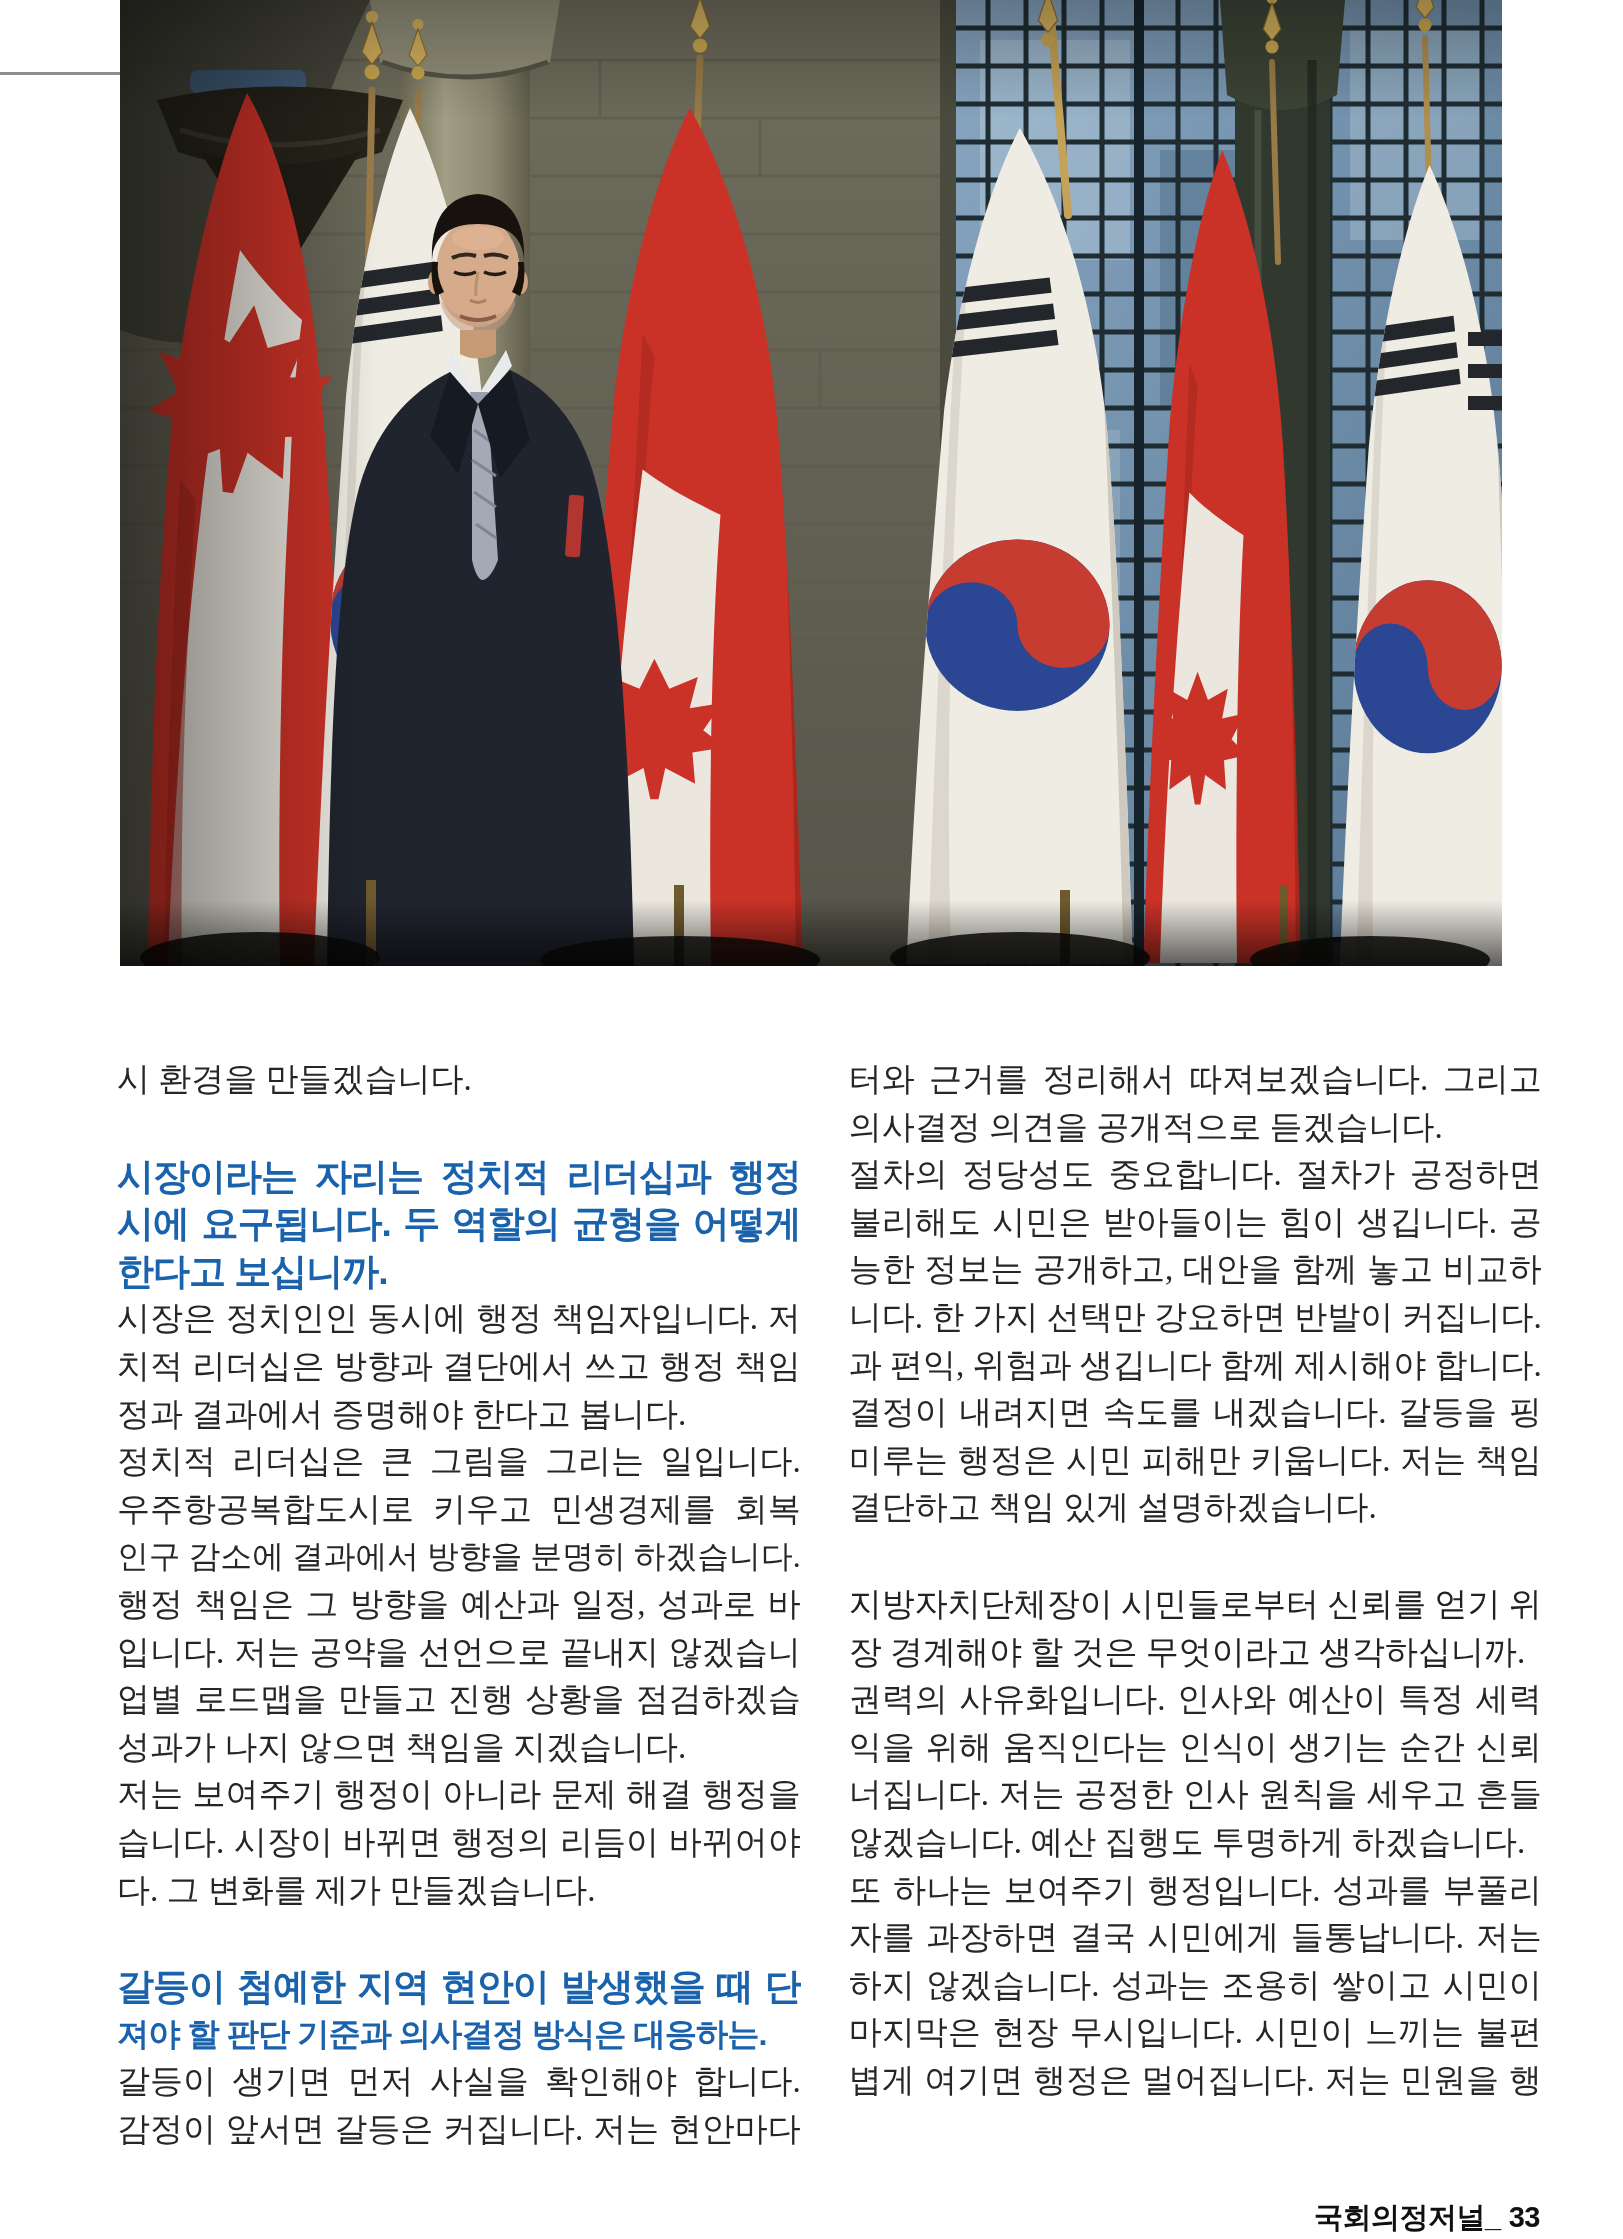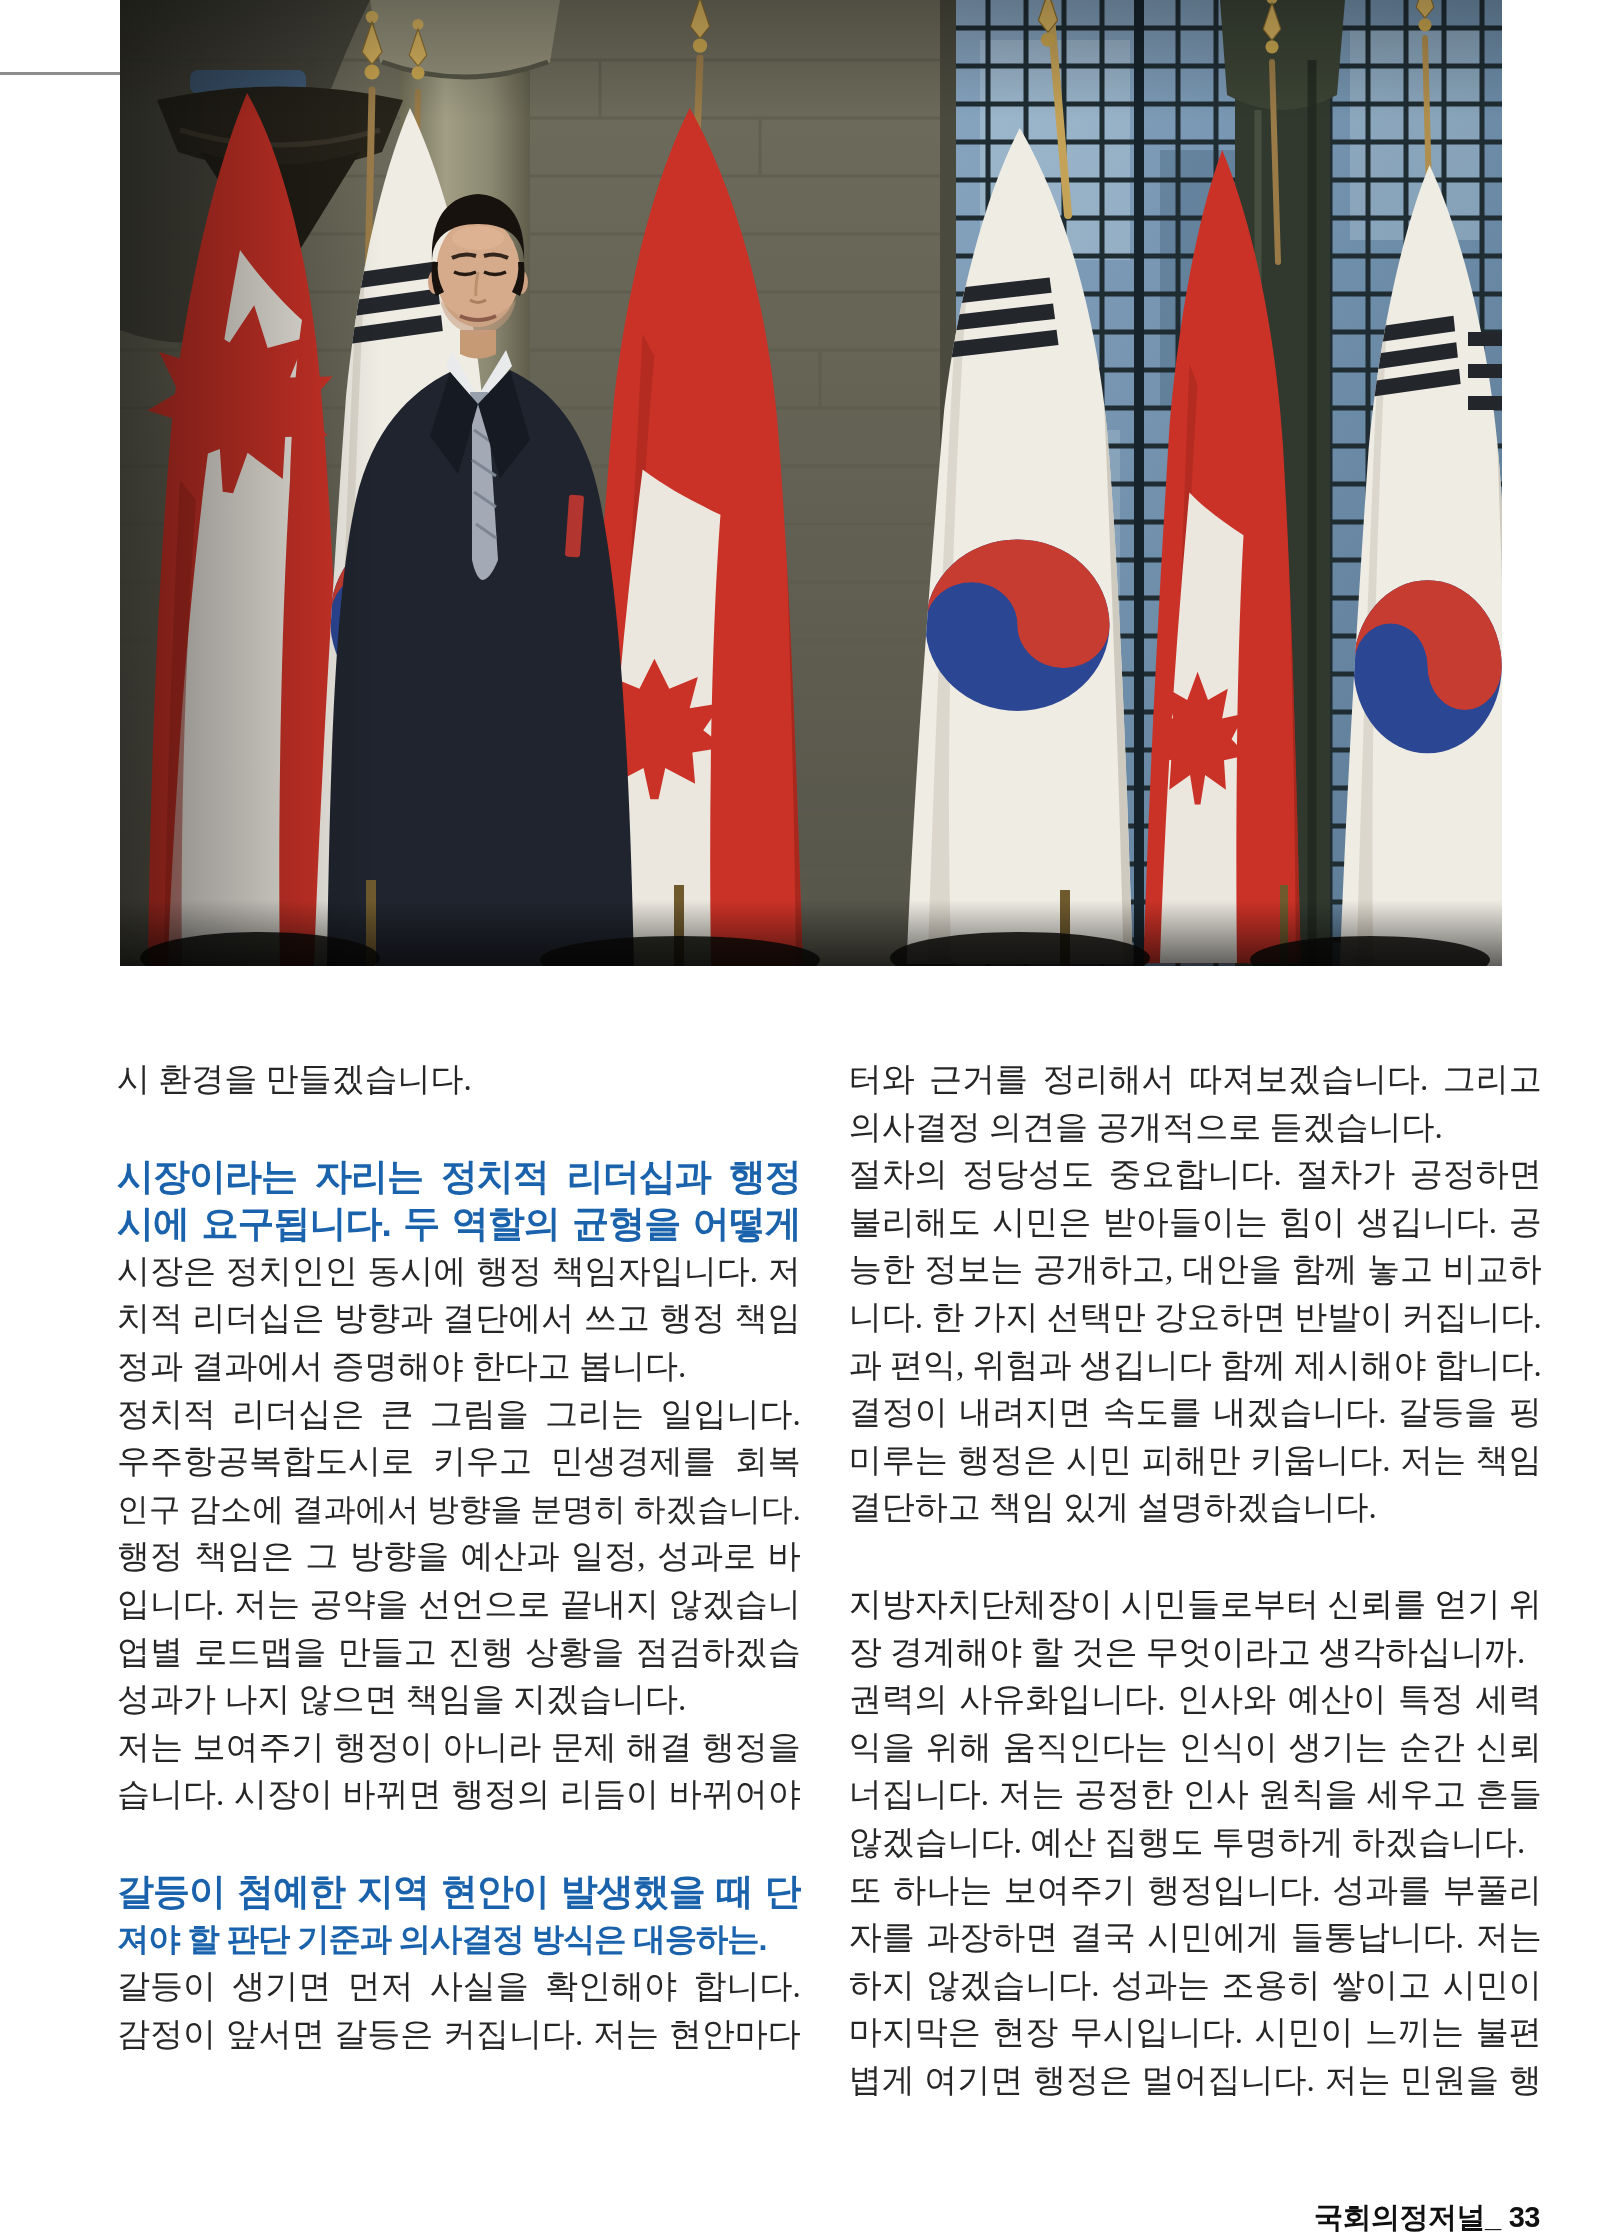--- a/index.html
+++ b/index.html
@@ -236,34 +236,36 @@
 
   <main class="columns">
     <section class="col">
         <div class="block body">
           <div class="line">시 환경을 만들겠습니다.</div>
         </div>
         <div class="gap"></div>
         <div class="block heading">
           <div class="line full">시장이라는 자리는 정치적 리더십과 행정 책임이 동</div>
           <div class="line full">시에 요구됩니다. 두 역할의 균형을 어떻게 설정해야</div>
+          <div class="line">한다고 보십니까.</div>
         </div>
         <div class="block body">
           <div class="line full">시장은 정치인인 동시에 행정 책임자입니다. 저는 정</div>
           <div class="line full">치적 리더십은 방향과 결단에서 쓰고 행정 책임은 과</div>
           <div class="line">정과 결과에서 증명해야 한다고 봅니다.</div>
           <div class="line full">정치적 리더십은 큰 그림을 그리는 일입니다. 사천을</div>
           <div class="line full">우주항공복합도시로 키우고 민생경제를 회복시키며</div>
           <div class="line" style="font-size: 31.8028px;">인구 감소에 결과에서 방향을 분명히 하겠습니다.</div>
           <div class="line full">행정 책임은 그 방향을 예산과 일정, 성과로 바꾸는 일</div>
           <div class="line full">입니다. 저는 공약을 선언으로 끝내지 않겠습니다. 사</div>
           <div class="line full">업별 로드맵을 만들고 진행 상황을 점검하겠습니다.</div>
           <div class="line">성과가 나지 않으면 책임을 지겠습니다.</div>
           <div class="line full">저는 보여주기 행정이 아니라 문제 해결 행정을 하겠</div>
           <div class="line full">습니다. 시장이 바뀌면 행정의 리듬이 바뀌어야 합니</div>
+          <div class="line">다. 그 변화를 제가 만들겠습니다.</div>
         </div>
         <div class="gap"></div>
         <div class="block heading">
           <div class="line full">갈등이 첨예한 지역 현안이 발생했을 때 단체장이 가</div>
           <div class="line" style="font-size: 32.258px;">져야 할 판단 기준과 의사결정 방식은 대응하는.</div>
         </div>
         <div class="block body">
           <div class="line full">갈등이 생기면 먼저 사실을 확인해야 합니다. 소문과</div>
           <div class="line full">감정이 앞서면 갈등은 커집니다. 저는 현안마다 데이</div>
         </div>

